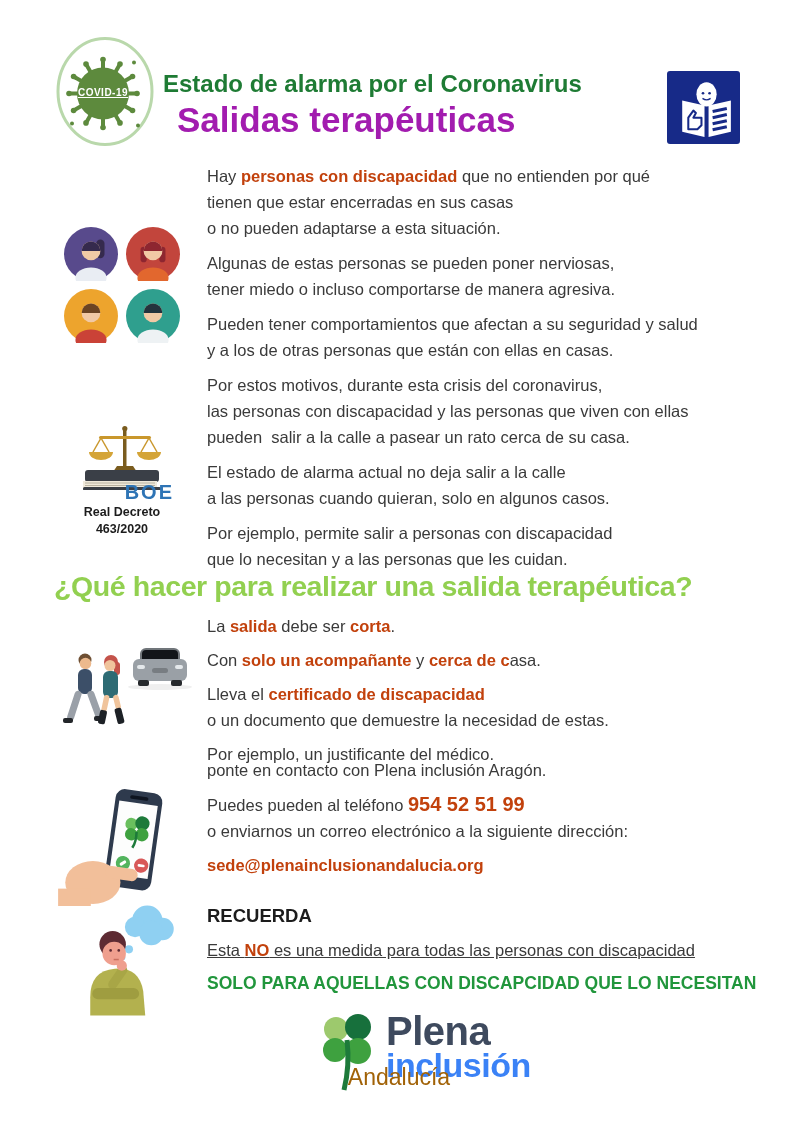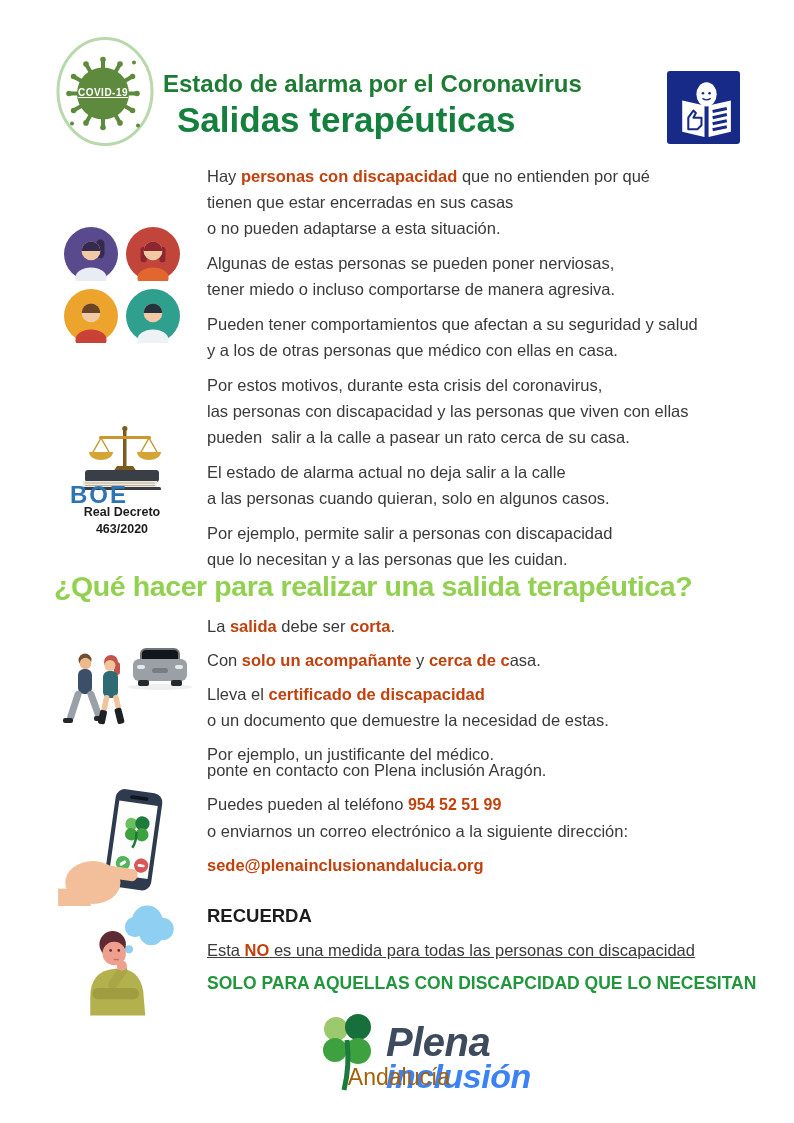--- a/index.html
+++ b/index.html
@@ -2,39 +2,39 @@
 <html><head>
 <meta charset="utf-8">
 <style>
   html,body{margin:0;padding:0;background:#ffffff;}
   #page{position:relative;width:794px;height:1123px;background:#fff;overflow:hidden;
         font-family:"Liberation Sans","DejaVu Sans",sans-serif;color:#3a3a3a;}
   .abs{position:absolute;}
   .para{font-size:16.5px;line-height:26px;color:#3a3a3a;margin:0 0 9px 0;}
   .tline{white-space:pre-wrap;}
   .b{font-weight:700;color:#c2410c;text-align:right;}
-  .lg{font-size:16px;}
+  .lg{font-size:20px;}
   #doc-title{left:163px;top:70px;font-size:24px;font-weight:700;color:#1e7b34;white-space:nowrap;}
-  #doc-subtitle{left:177px;top:100px;font-size:35px;font-weight:700;color:#15803d;white-space:nowrap;}
+  #doc-subtitle{left:177px;top:100px;font-size:35px;font-weight:700;color:#a21caf;white-space:nowrap;}
   #covid-label{left:55px;top:87px;width:96px;text-align:center;font-size:10px;font-weight:700;color:#fff;letter-spacing:.5px;text-decoration:underline;}
   #intro-col{left:207px;top:163px;width:552px;}
   #q-heading{left:54px;top:570px;width:712px;font-size:28.5px;font-weight:700;color:#92d050;letter-spacing:-0.4px;white-space:nowrap;}
   #sec2-col{left:207px;top:613px;width:560px;}
   #sec2-col .para{margin-bottom:8px;}
   #contact-col{left:207px;top:757px;width:565px;}
   #contact-col .para{margin-bottom:8px;}
   #reminder-col{left:207px;top:905px;width:578px;}
   #reminder-heading{font-size:18.5px;font-weight:700;color:#1c1c1c;margin:0 0 10px 0;}
   #reminder-line1{font-size:16.5px;line-height:26px;margin:0 0 7px 0;text-decoration:underline;}
   #reminder-line2{font-size:17.5px;line-height:26px;font-weight:700;color:#21963c;margin:0;}
-  #boe-label{left:70px;top:481px;width:104px;text-align:left;font-size:24px;font-weight:700;
+  #boe-label{left:70px;top:481px;width:104px;text-align:right;font-size:20px;font-weight:700;
              color:#2e74b5;letter-spacing:2px;}
   #law-caption{left:58px;top:504px;width:128px;text-align:center;font-size:12.5px;font-weight:700;
                color:#1c1c1c;line-height:17px;}
-  #footer-logo{left:316px;top:1012px;display:flex;align-items:flex-end;font-style:italic;}
+  #footer-logo{left:316px;top:1012px;display:flex;align-items:flex-start;}
   #brand-col{margin-left:8px;}
   #brand-line1{font-size:40px;line-height:38px;font-weight:700;color:#3e4a5e;letter-spacing:-0.5px;}
   #brand-line2{font-size:34px;line-height:31px;font-weight:700;color:#3b82f6;letter-spacing:-0.5px;}
   #brand-line3{left:318px;top:1064px;width:162px;text-align:center;font-size:23px;color:#a16207;}
   #avatars{left:64px;top:227px;display:grid;grid-template-columns:54px 54px;gap:8px;}
   svg{display:block;}
 </style>
 </head>
 <body>
 
@@ -102,21 +102,21 @@
         <div class="tline"><span>Hay </span><span class="b">personas con discapacidad</span><span> que no entienden por qué</span></div>
         <div class="tline"><span>tienen que estar encerradas en sus casas</span></div>
         <div class="tline"><span>o no pueden adaptarse a esta situación.</span></div>
       </div>
     <div class="para">
         <div class="tline"><span>Algunas de estas personas se pueden poner nerviosas,</span></div>
         <div class="tline"><span>tener miedo o incluso comportarse de manera agresiva.</span></div>
       </div>
     <div class="para">
         <div class="tline"><span>Pueden tener comportamientos que afectan a su seguridad y salud</span></div>
-        <div class="tline"><span>y a los de otras personas que médico con ellas en casa.</span></div>
+        <div class="tline"><span>y a los de otras personas que están con ellas en casas.</span></div>
       </div>
     <div class="para">
         <div class="tline"><span>Por estos motivos, durante esta crisis del coronavirus,</span></div>
         <div class="tline"><span>las personas con discapacidad y las personas que viven con ellas</span></div>
         <div class="tline"><span>pueden  salir a la calle a pasear un rato cerca de su casa.</span></div>
       </div>
     <div class="para">
         <div class="tline"><span>El estado de alarma actual no deja salir a la calle</span></div>
         <div class="tline"><span>a las personas cuando quieran, solo en algunos casos.</span></div>
       </div>

